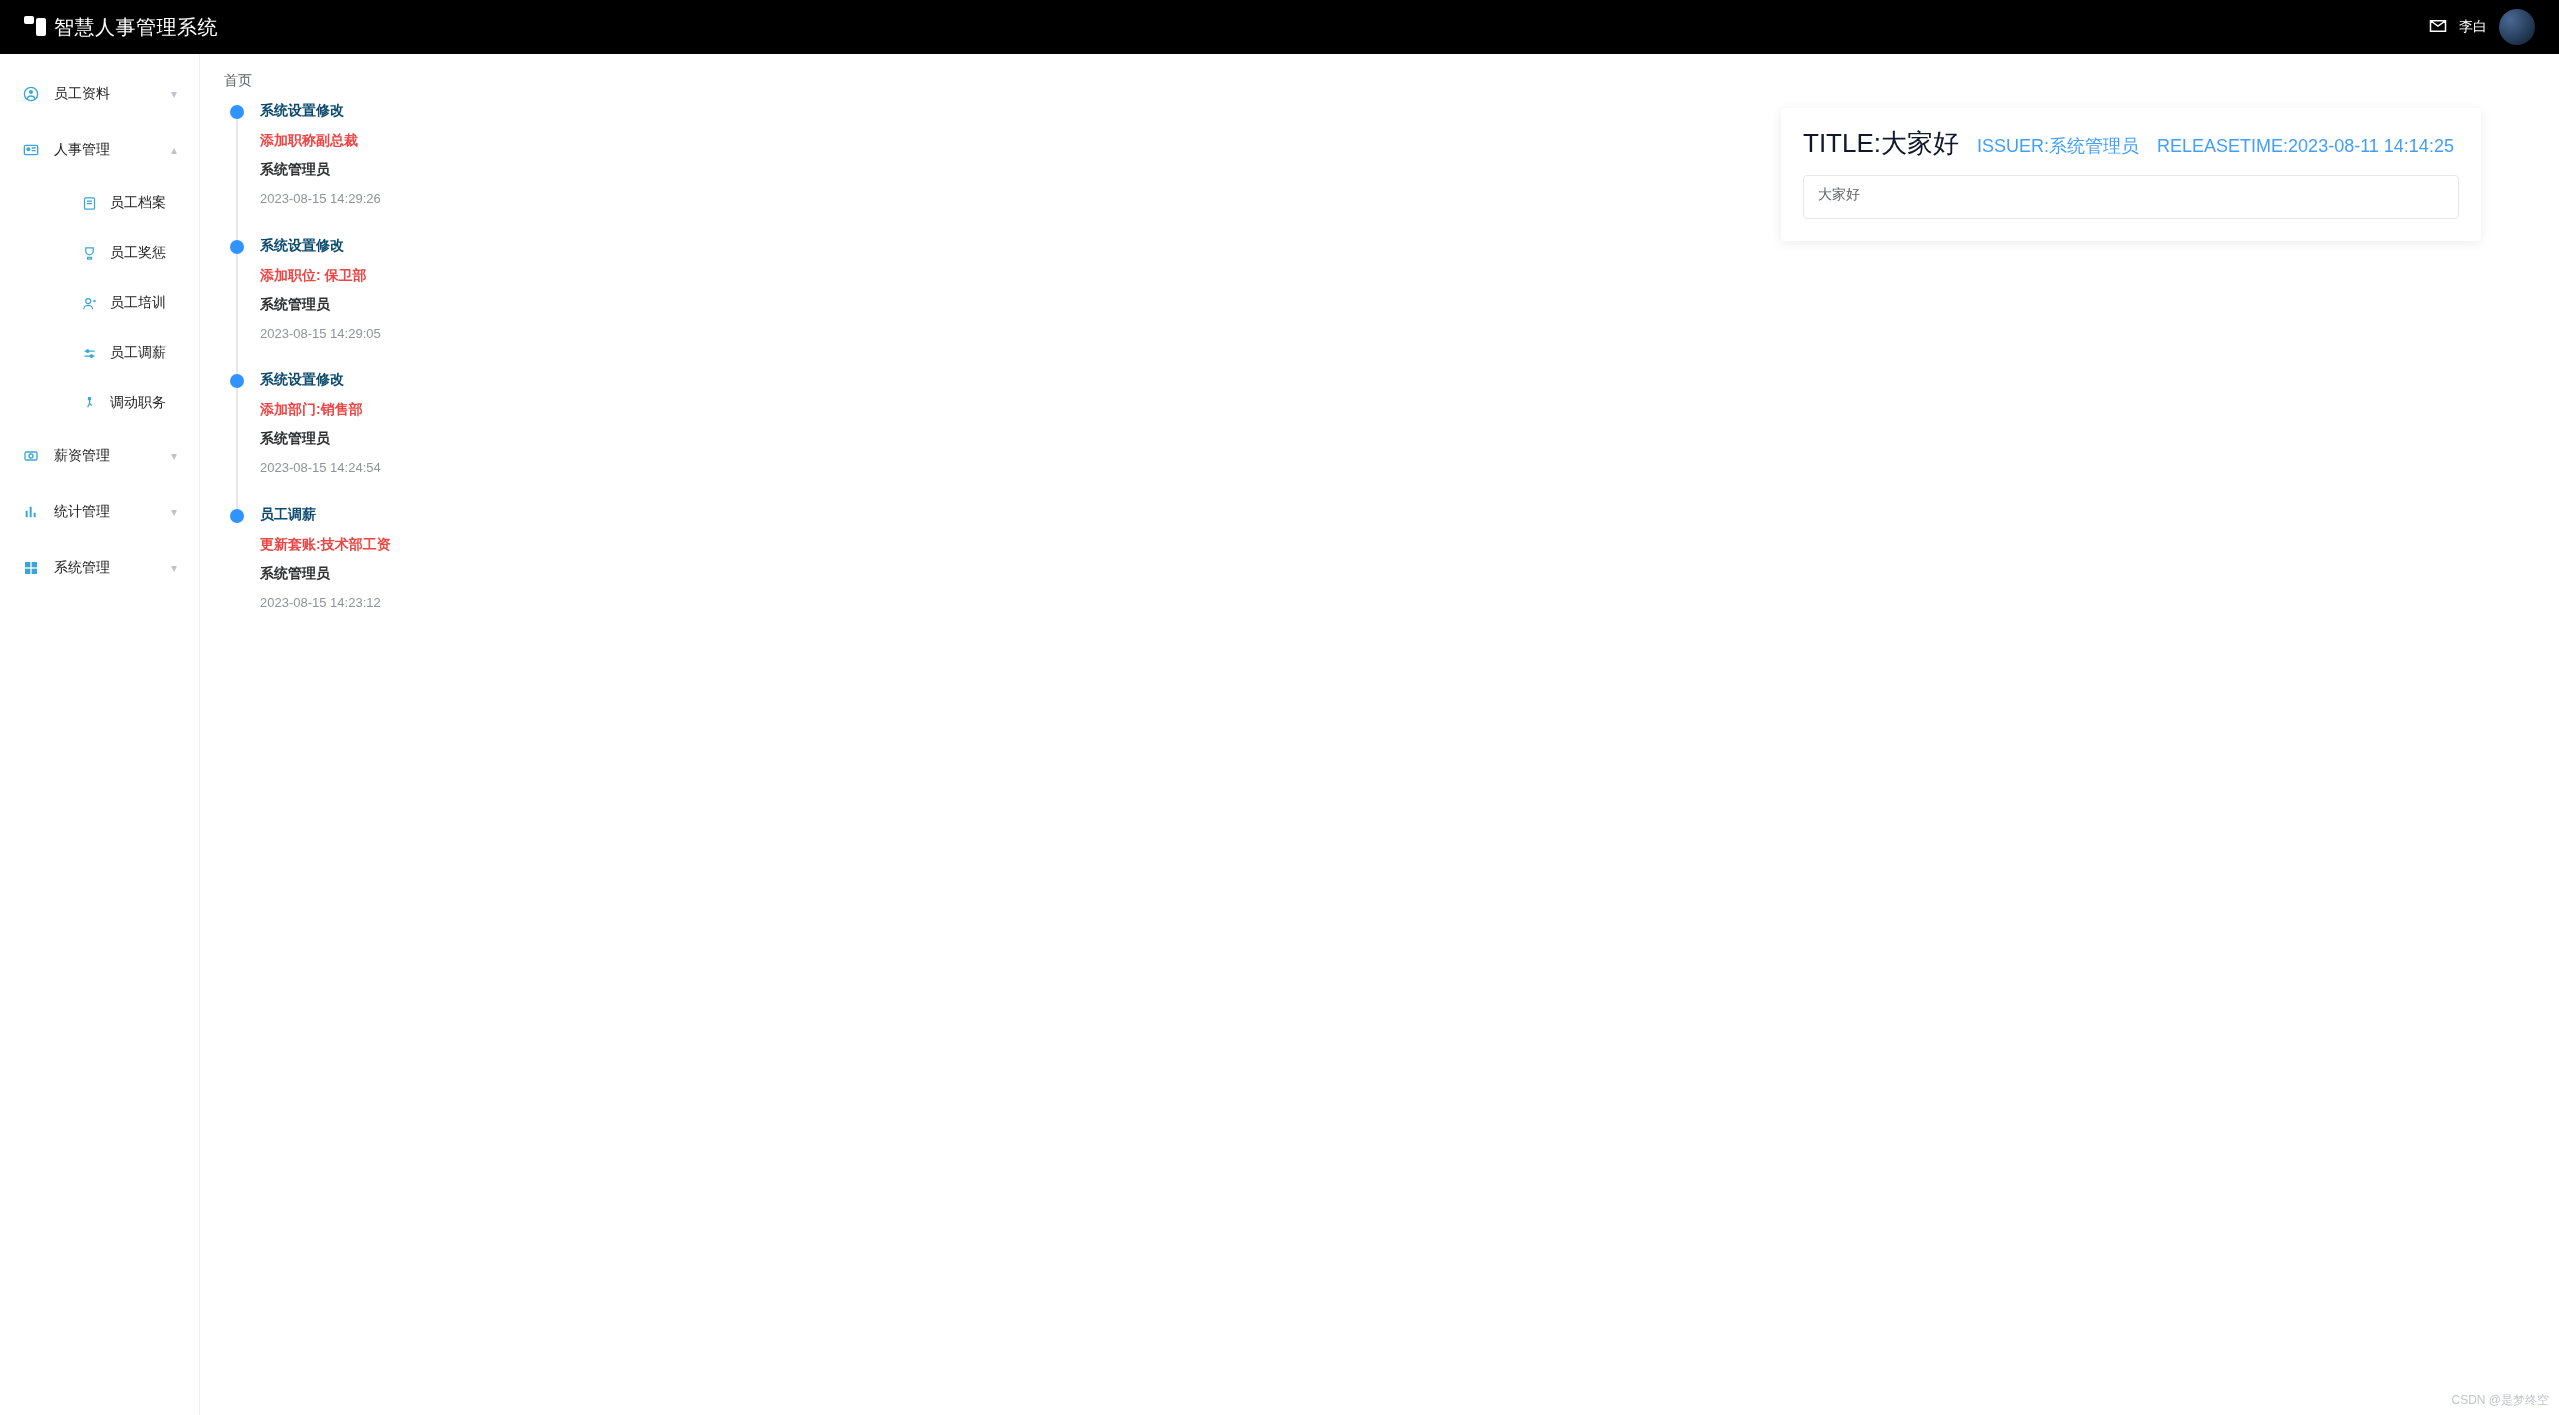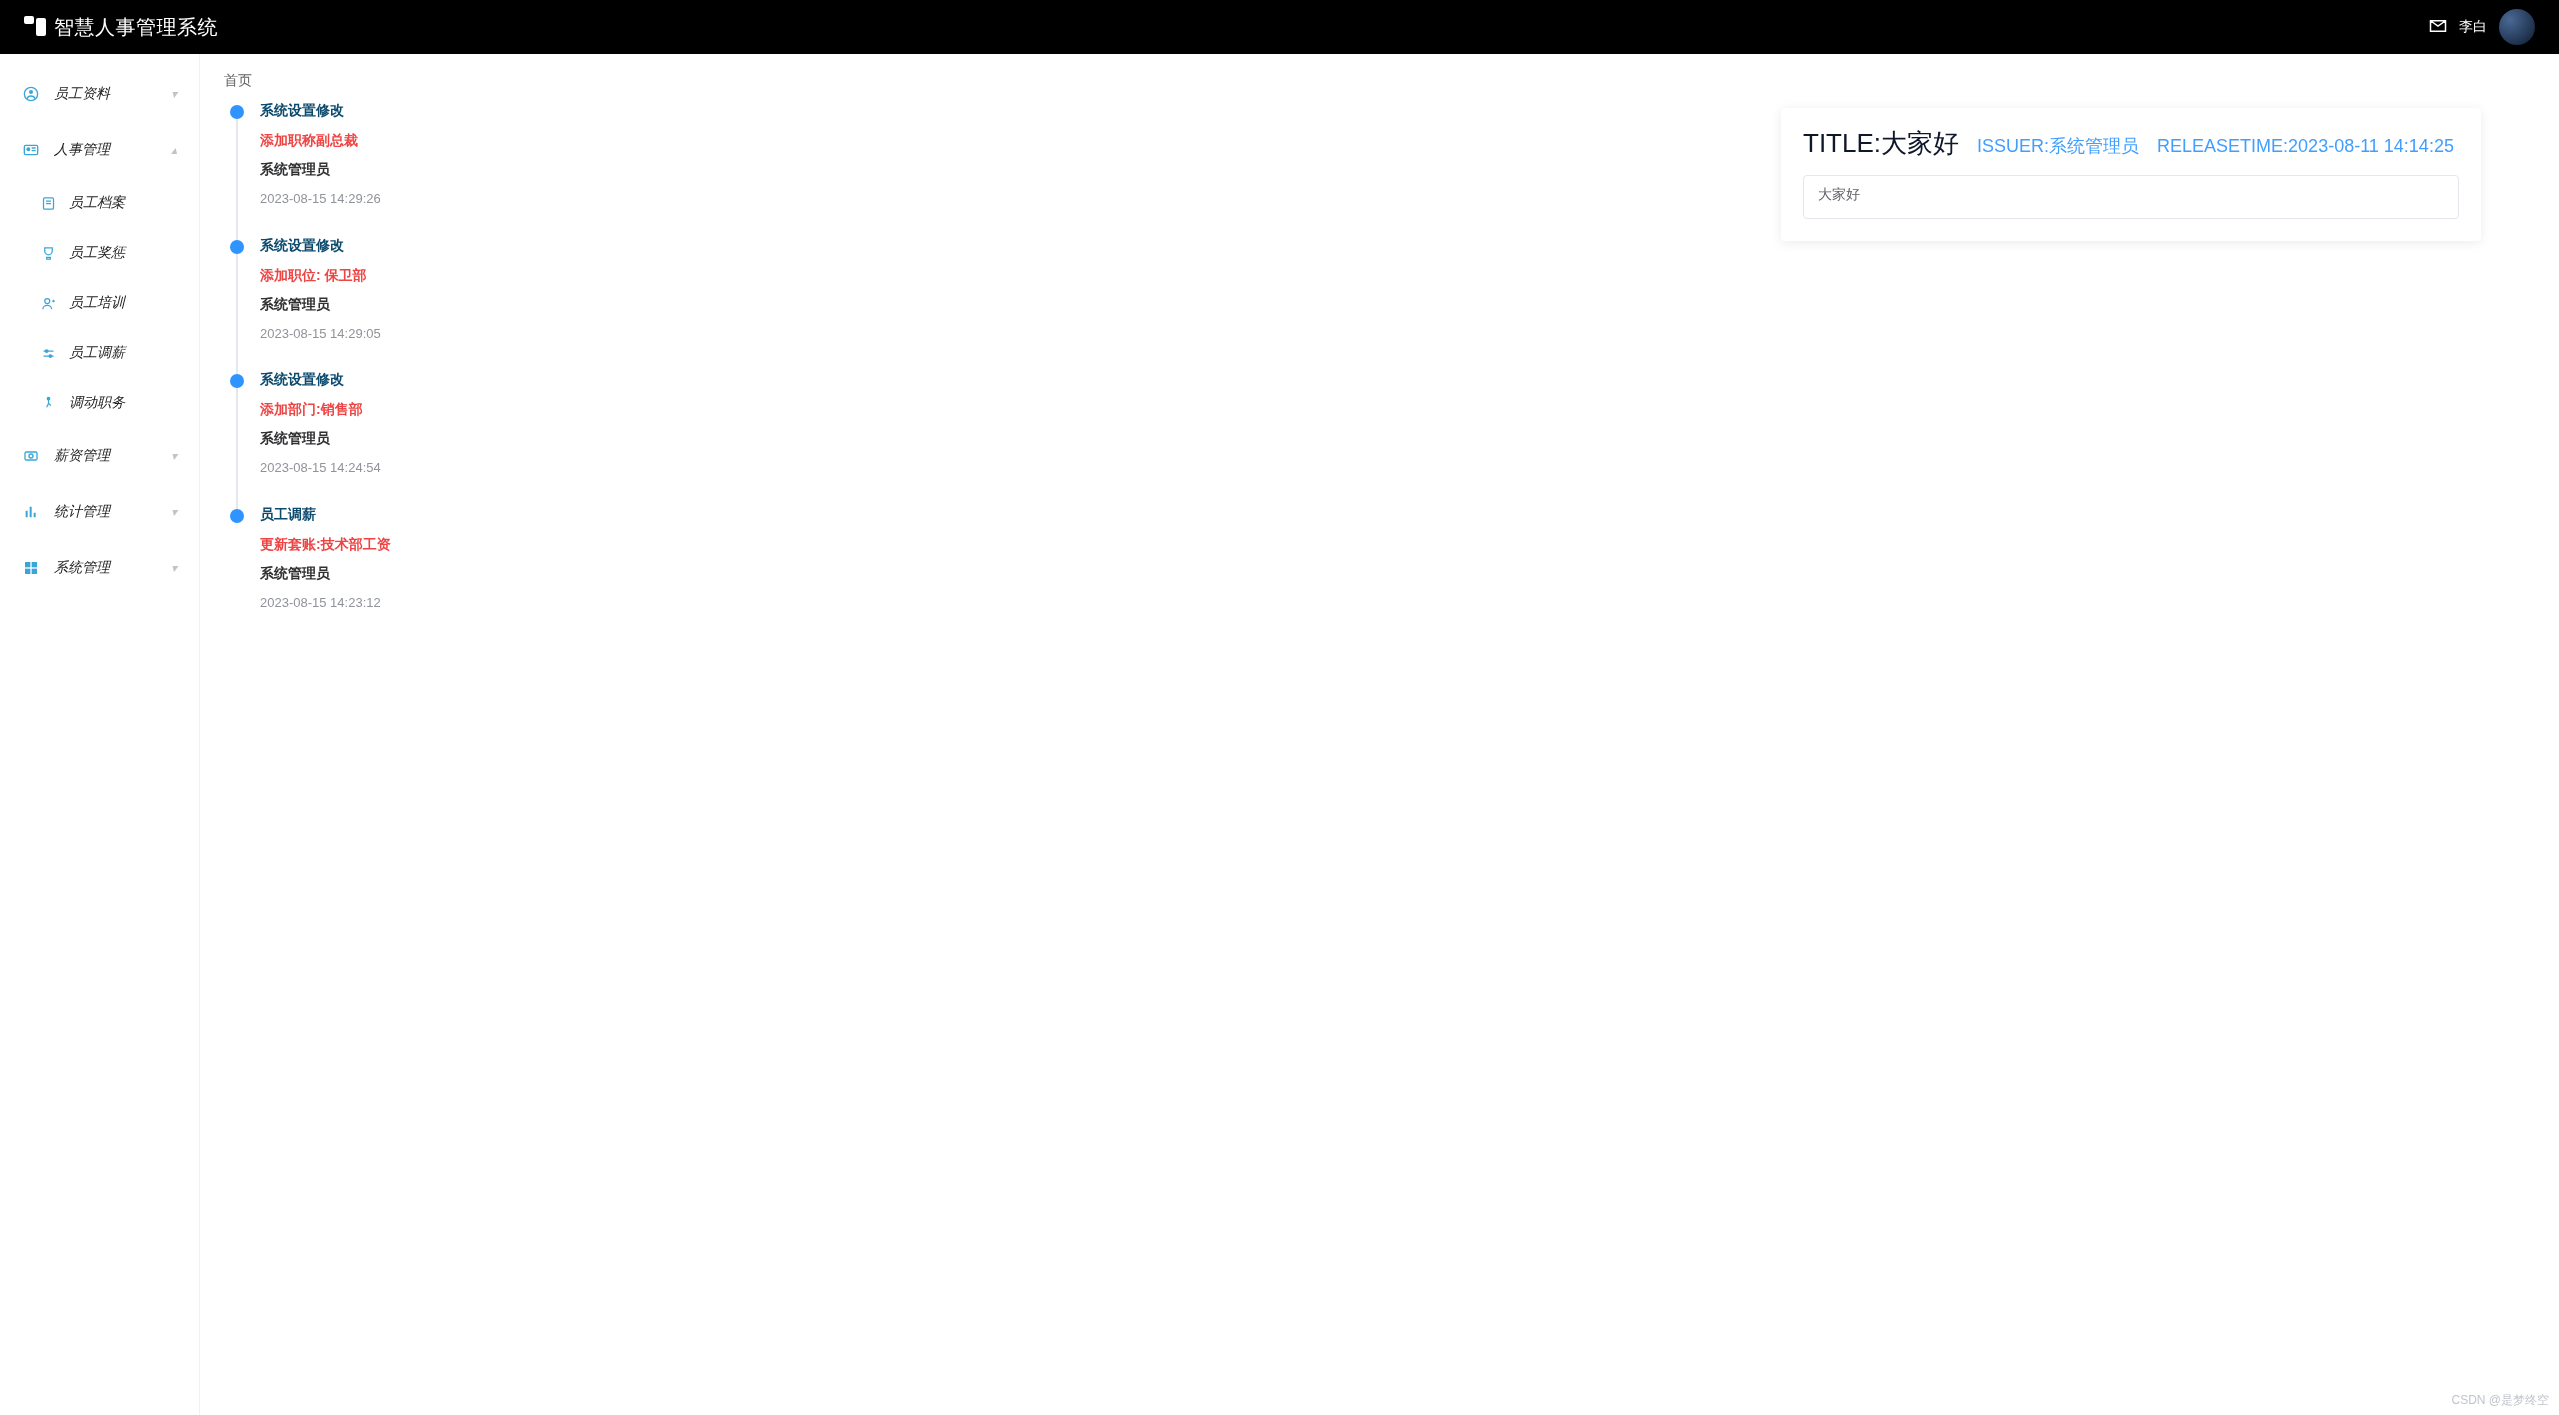--- a/index.html
+++ b/index.html
@@ -12,27 +12,27 @@
     .logo::before { width:10px; height:8px; left:0; top:0; }
     .logo::after { width:10px; height:18px; right:0; top:2px; }
     .app-title { font-size: 20px; font-weight: 500; letter-spacing: 0.5px; }
     .header-right { display: flex; align-items: center; gap: 12px; }
     .user-name { font-weight: 500; }
     .avatar { width: 36px; height: 36px; border-radius: 50%; background: radial-gradient(circle at 30% 30%, #4a6894, #253b58 60%, #0d1a2b); }
     .mail-icon svg { width:18px; height:18px; fill:#fff; }
     
     .body-wrap { display: flex; }
     
-    .sidebar { width: 200px; min-height: calc(100vh - 54px); padding-top: 12px; border-right: 1px solid #f1f1f1; font-style: italic; }
+    .sidebar { width: 200px; min-height: calc(100vh - 54px); padding-top: 12px; border-right: 1px solid #f1f1f1; }
     .menu-item { display: flex; align-items: center; padding: 0 22px; height: 56px; cursor: pointer; color: #222; position: relative; }
     .menu-item .mi-icon { width: 18px; display:inline-flex; justify-content:center; color:#3aa6d8; }
     .menu-item .mi-label { margin-left: 14px; flex:1; }
     .menu-item .mi-arrow { color:#bfc4cc; font-size:12px; }
     .submenu { padding-left: 0; }
-    .submenu .sub-item { display:flex; align-items:center; height: 50px; padding-left: 39px; cursor:pointer; color:#222; }
+    .submenu .sub-item { display:flex; align-items:center; height: 50px; padding-left: 80px; cursor:pointer; color:#222; }
     .submenu .sub-item .si-icon { width:18px; display:inline-flex; justify-content:center; color:#3aa6d8; }
     .submenu .sub-item .si-label { margin-left: 12px; }
     
     .main { flex:1; padding: 10px 18px 30px; }
     .breadcrumb { color:#606266; padding: 8px 6px 12px; }
     
     .content-row { display:flex; gap: 30px; align-items:flex-start; }
     
     .timeline { width: 210px; padding-left: 14px; }
     .tl-item { position: relative; padding-left: 28px; padding-bottom: 28px; }

